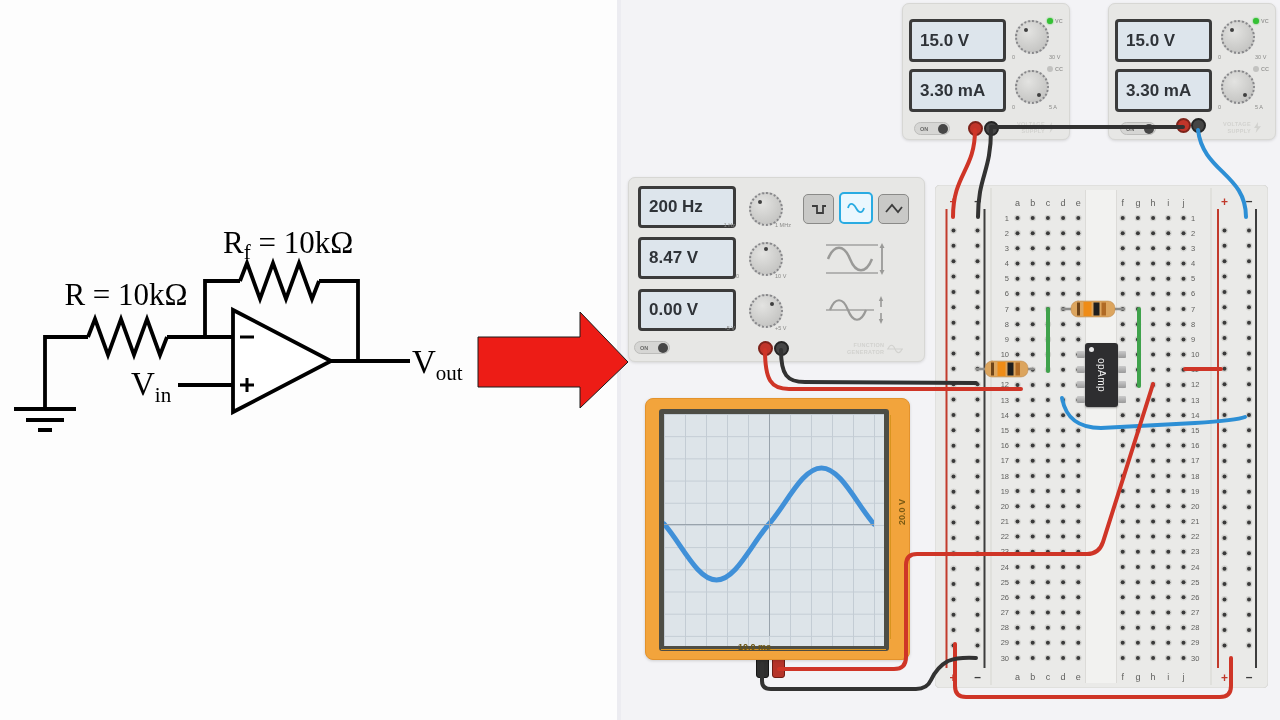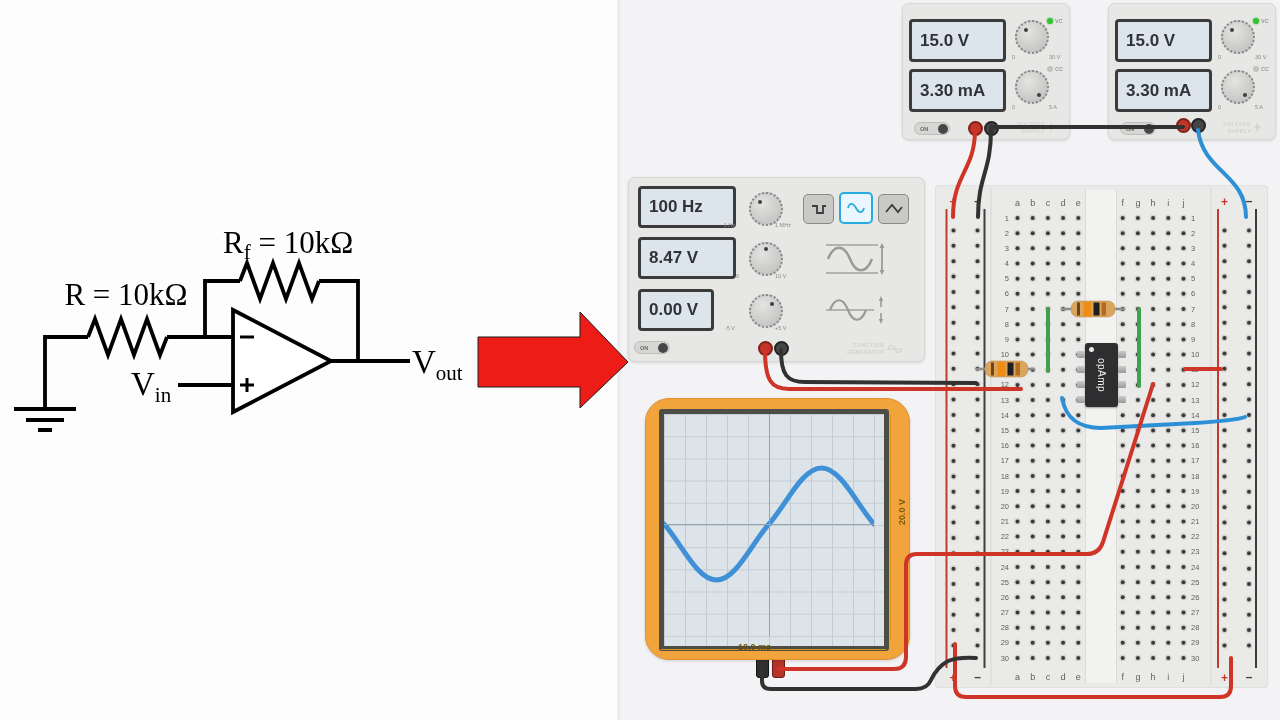--- a/index.html
+++ b/index.html
@@ -29,21 +29,21 @@
   .toggle .tknob{position:absolute;right:1px;top:0.5px;width:10px;height:10px;border-radius:50%;background:#474747;}
   .post{position:absolute;width:11px;height:11px;border-radius:50%;box-sizing:content-box;}
   .post.red{background:#c1352a;border:2.5px solid #7e231a;}
   .post.black{background:#454545;border:2.5px solid #242424;}
   .wm{position:absolute;display:flex;align-items:center;gap:3px;}
   .wm .t{font-size:5.5px;font-weight:bold;color:#d2d2cf;text-align:right;line-height:1.25;letter-spacing:.3px;}
   .wavebtn{position:absolute;border-radius:5px;background:#c9c9c7;border:1.5px solid #8a8a88;
            display:flex;align-items:center;justify-content:center;box-sizing:border-box;}
   .wavebtn.sel{background:#eaf7fe;border:2px solid #29abe2;}
   
-  #scope{left:645px;top:398px;width:263px;height:260px;background:#f2a43c;border:1px solid #e3922c;border-radius:24px;box-shadow:0 1px 3px rgba(0,0,0,.15);}
+  #scope{left:645px;top:398px;width:263px;height:260px;background:#f2a43c;border:1px solid #e3922c;border-radius:8px;box-shadow:0 1px 3px rgba(0,0,0,.15);}
   #scope-screen{position:absolute;left:13px;top:10px;width:220px;height:232px;border:5px solid #4d4d45;border-radius:3px;
     box-sizing:content-box;background:#dde4e9;
     background-image:linear-gradient(#c3ccd4 1px,transparent 1px),linear-gradient(90deg,#c3ccd4 1px,transparent 1px);
     background-size:21px 22.2px;overflow:hidden;}
   .center-v{position:absolute;left:105px;top:0;width:1px;height:222px;background:#99a3ac;}
   .center-h{position:absolute;left:0;top:110px;width:210px;height:1px;background:#99a3ac;}
   .scope-vlabel{position:absolute;right:2px;top:100px;writing-mode:vertical-rl;transform:rotate(180deg);
     font-size:9px;font-weight:bold;color:#7c5b13;}
   .scope-hlabel{position:absolute;left:92px;top:243px;font-size:9px;font-weight:bold;color:#6b5410;}
   .scope-ruler-v{position:absolute;right:18px;top:16px;width:1px;height:224px;background:#d8941f;}
@@ -144,23 +144,23 @@
     <span class="post black" style="left:82px;top:114px"></span>
     <div class="wm" style="left:114px;top:117px">
       <span class="t"><span>VOLTAGE</span><br><span>SUPPLY</span></span>
       <svg width="7" height="11" viewBox="0 0 7 11">
           <polygon points="4,0 0,6 2.8,6 1.6,11 7,4.2 3.8,4.2" fill="#d2d2cf"></polygon>
         </svg>
     </div>
   </div>
 
   <div class="abs instrument" style="left:628px;top:177px;width:295px;height:183px">
-    <div class="disp" style="left:9px;top:8px;width:98px;height:42px">100 Hz</div>
+    <div class="disp" style="left:9px;top:8px;width:98px;height:42px">200 Hz</div>
     <div class="disp" style="left:9px;top:59px;width:98px;height:42px">8.47 V</div>
-    <div class="disp" style="left:9px;top:111px;width:76px;height:42px">0.00 V</div>
+    <div class="disp" style="left:9px;top:111px;width:98px;height:42px">0.00 V</div>
     <div class="knob" style="left:120px;top:14px">
         <span class="kdot dot-nw"></span>
       </div>
     <span class="klbl r" style="left:92px;top:44px">1 Hz</span>
     <span class="klbl" style="left:146px;top:44px">1 MHz</span>
     <div class="knob" style="left:120px;top:64px">
         <span class="kdot dot-n"></span>
       </div>
     <span class="klbl r" style="left:96px;top:95px">0</span>
     <span class="klbl" style="left:146px;top:95px">10 V</span>

